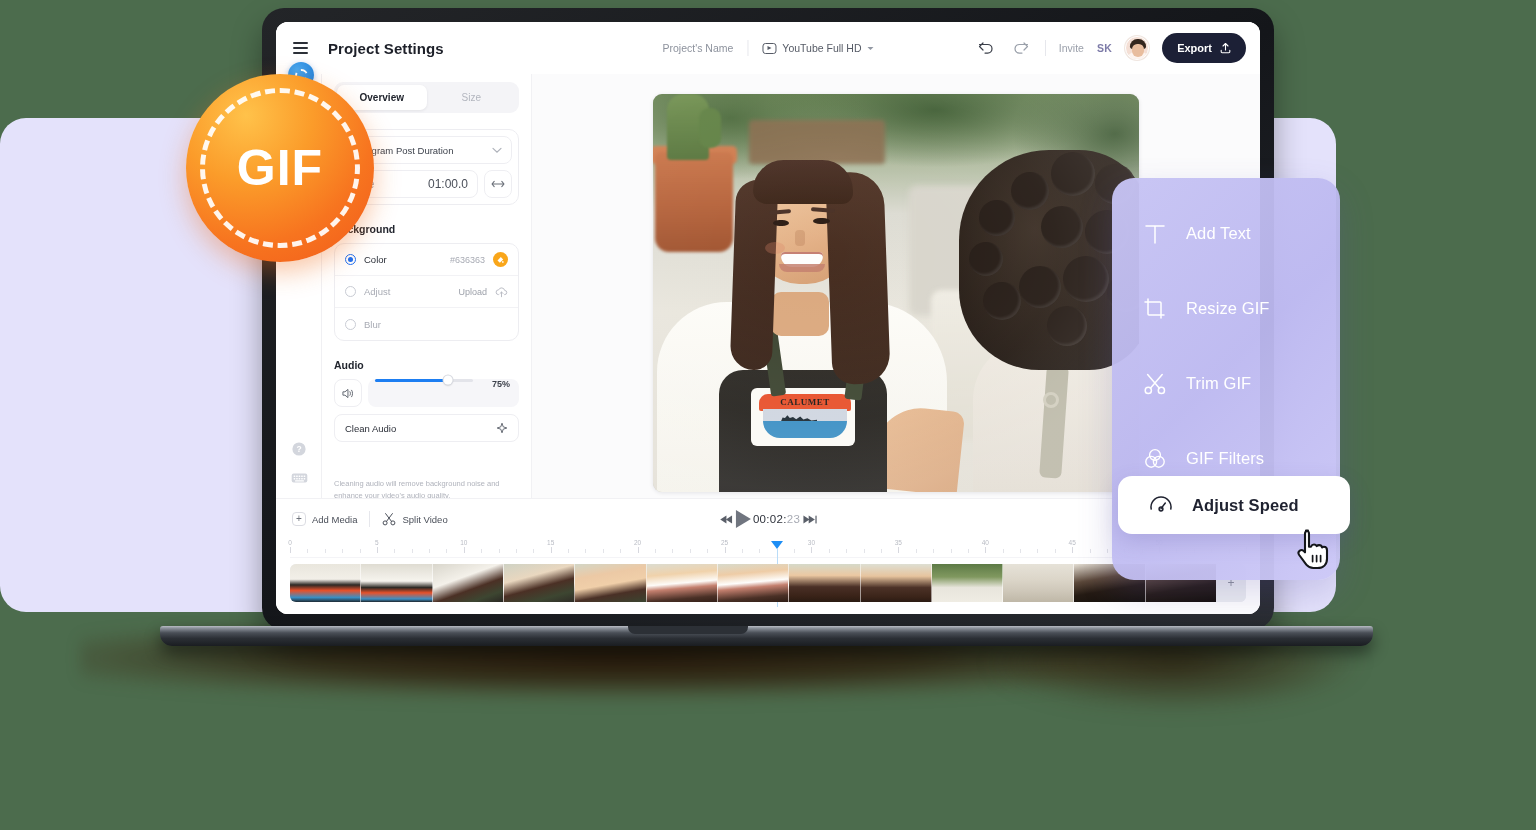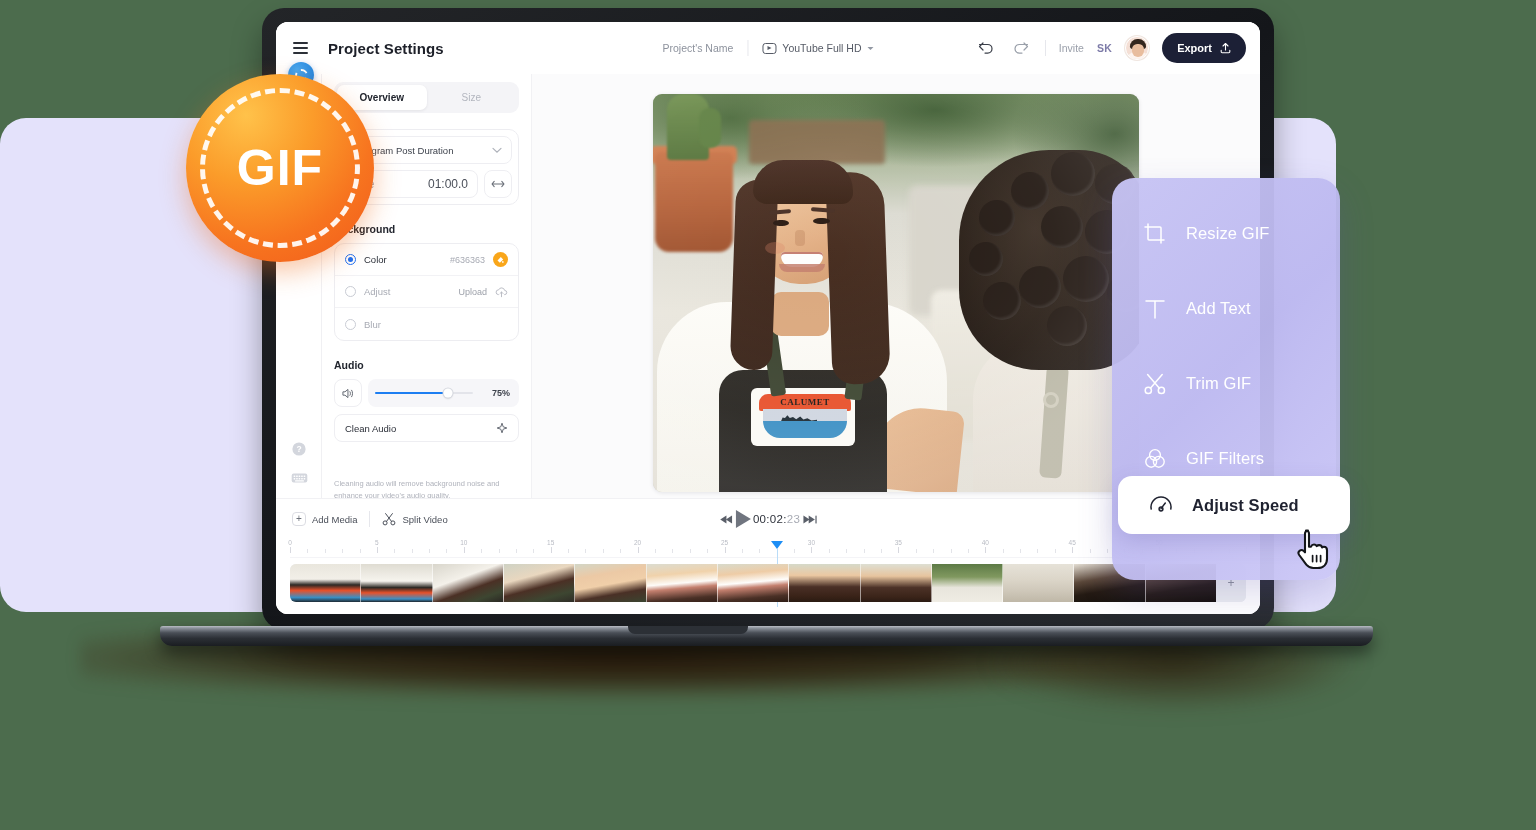--- a/index.html
+++ b/index.html
@@ -192,21 +192,21 @@
   .radio-row.muted .name { color:#a8abb4; }
   .radio-row .right { margin-left:auto; display:flex; align-items:center; gap:8px; }
   .hexval { font-size:9px; color:#a8abb4; }
   .swatch { width:15px;height:15px;border-radius:50%; background:#f9a61a; display:flex;align-items:center;justify-content:center;color:#fff; cursor:pointer;}
   .uploadtxt { font-size:9px; color:#9da1aa; }
 
   .audio-row { display:flex; gap:6px; margin-bottom:7px; }
   .spk-btn { width:28px;height:28px;border:1px solid #eeeef2;border-radius:8px;display:flex;align-items:center;justify-content:center;color:#5a5f69;cursor:pointer;}
   .slider-wrap {
     flex:1; height:28px; background:#f6f6f9; border-radius:8px;
-    display:flex; align-items:center; gap:19px; padding: 0 9px 0 7px;
+    display:flex; align-items:flex-start; gap:19px; padding: 0 9px 0 7px;
   }
   .track { flex:1; height:2.5px; background:#e3e4ea; border-radius:2px; position:relative; }
   .track .fill { position:absolute; left:0; top:0; bottom:0; width:75%; background:#1d7ef2; border-radius:2px; }
   .track .knob { position:absolute; left:75%; top:50%; transform:translate(-50%,-50%); width:9px;height:9px;border-radius:50%;background:#fff;box-shadow:0 0 0 1px #d7d9e0, 0 1px 2px rgba(0,0,0,.18); cursor:grab;}
   .pct { font-size:9px; font-weight:bold; color:#3d424c; }
 
   .clean-btn {
     height:28px; border:1px solid #eeeef2; border-radius:8px;
     display:flex; align-items:center; justify-content:space-between;
     padding: 0 10px; font-size:9.5px; color:#2b2f38; cursor:pointer; margin-bottom:9px;
@@ -827,34 +827,34 @@
   <div class="gif-badge">
     <div class="dash"></div>
     <div class="txt">GIF</div>
   </div>
 
   <div class="gif-menu">
 
     <div class="gm-item">
       <span class="gi">
         <svg width="24" height="24" viewBox="0 0 24 24" fill="none">
+            <path d="M3 4h18M12 4v17" stroke="#fff" stroke-width="1.5" stroke-linecap="round"></path>
+          </svg>
+      </span>
+      <span class="lbl">Add Text</span>
+    </div>
+
+    <div class="gm-item">
+      <span class="gi">
+        <svg width="24" height="24" viewBox="0 0 24 24" fill="none">
             <path d="M5 2v15a1 1 0 0 0 1 1h15" stroke="#fff" stroke-width="1.5" stroke-linecap="round"></path>
             <path d="M2 5h15a1 1 0 0 1 1 1v15" stroke="#fff" stroke-width="1.5" stroke-linecap="round"></path>
           </svg>
       </span>
       <span class="lbl">Resize GIF</span>
-    </div>
-
-    <div class="gm-item">
-      <span class="gi">
-        <svg width="24" height="24" viewBox="0 0 24 24" fill="none">
-            <path d="M3 4h18M12 4v17" stroke="#fff" stroke-width="1.5" stroke-linecap="round"></path>
-          </svg>
-      </span>
-      <span class="lbl">Add Text</span>
     </div>
 
     <div class="gm-item">
       <span class="gi">
         <svg width="24" height="24" viewBox="0 0 24 24" fill="none">
             <circle cx="5.3" cy="18.4" r="3.1" stroke="#fff" stroke-width="1.5"></circle>
             <circle cx="18.4" cy="18.4" r="3.1" stroke="#fff" stroke-width="1.5"></circle>
             <path d="M7.4 16.2L19.2 2.6M16.4 16.2L4.6 2.6" stroke="#fff" stroke-width="1.5" stroke-linecap="round"></path>
           </svg>
       </span>

